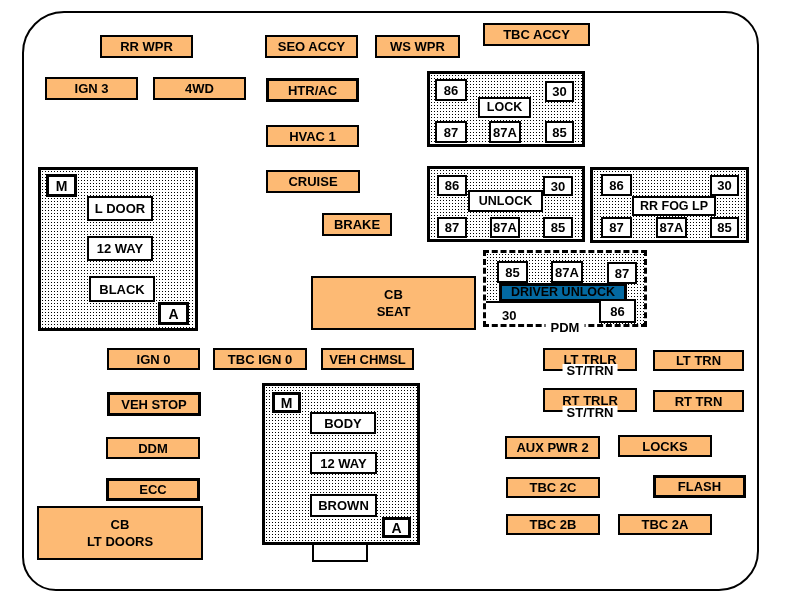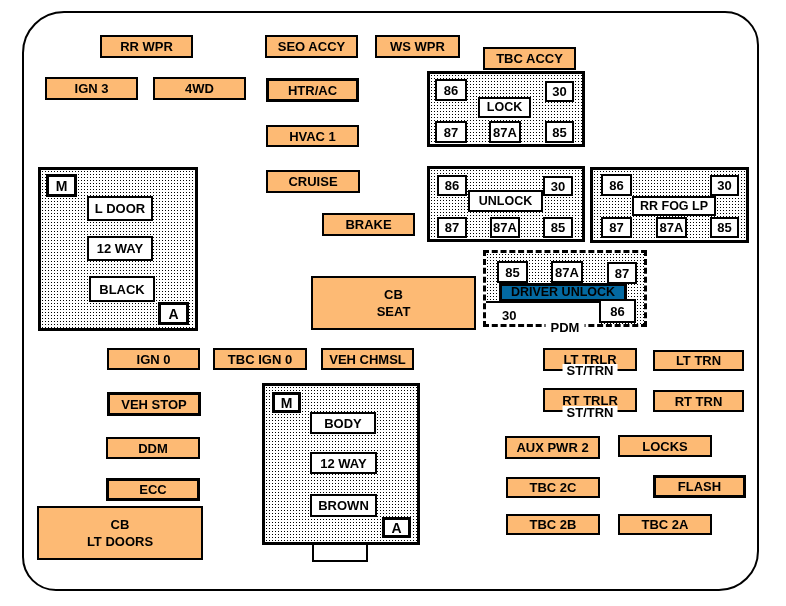--- a/index.html
+++ b/index.html
@@ -70,28 +70,28 @@
 </head>
 <body>
 
 <div class="diagram">
 
   <div class="panel-outline"></div>
 
   <div class="box" style="left:100px;top:35px;width:93px;height:23px">RR WPR</div>
   <div class="box" style="left:265px;top:35px;width:93px;height:23px">SEO ACCY</div>
   <div class="box" style="left:375px;top:35px;width:85px;height:23px">WS WPR</div>
-  <div class="box" style="left:483px;top:47px;width:93px;height:23px">TBC ACCY</div>
+  <div class="box" style="left:483px;top:23px;width:107px;height:23px">TBC ACCY</div>
 
   <div class="box" style="left:45px;top:77px;width:93px;height:23px">IGN 3</div>
   <div class="box" style="left:153px;top:77px;width:93px;height:23px">4WD</div>
   <div class="box thick" style="left:266px;top:78px;width:93px;height:24px">HTR/AC</div>
   <div class="box" style="left:266px;top:125px;width:93px;height:22px">HVAC 1</div>
   <div class="box" style="left:266px;top:170px;width:94px;height:23px">CRUISE</div>
-  <div class="box" style="left:322px;top:213px;width:93px;height:23px">BRAKE</div>
+  <div class="box" style="left:322px;top:213px;width:70px;height:23px">BRAKE</div>
 
   <div class="block stipple" style="left:427px;top:71px;width:158px;height:76px">
     <div class="pin" style="left:5px;top:5px;width:32px;height:22px">86</div>
     <div class="pin" style="left:115px;top:7px;width:29px;height:21px">30</div>
     <div class="rtitle" style="left:48px;top:23px;width:53px;height:21px">LOCK</div>
     <div class="pin" style="left:5px;top:47px;width:32px;height:22px">87</div>
     <div class="pin" style="left:59px;top:47px;width:32px;height:22px">87A</div>
     <div class="pin" style="left:115px;top:47px;width:29px;height:22px">85</div>
   </div>
 

